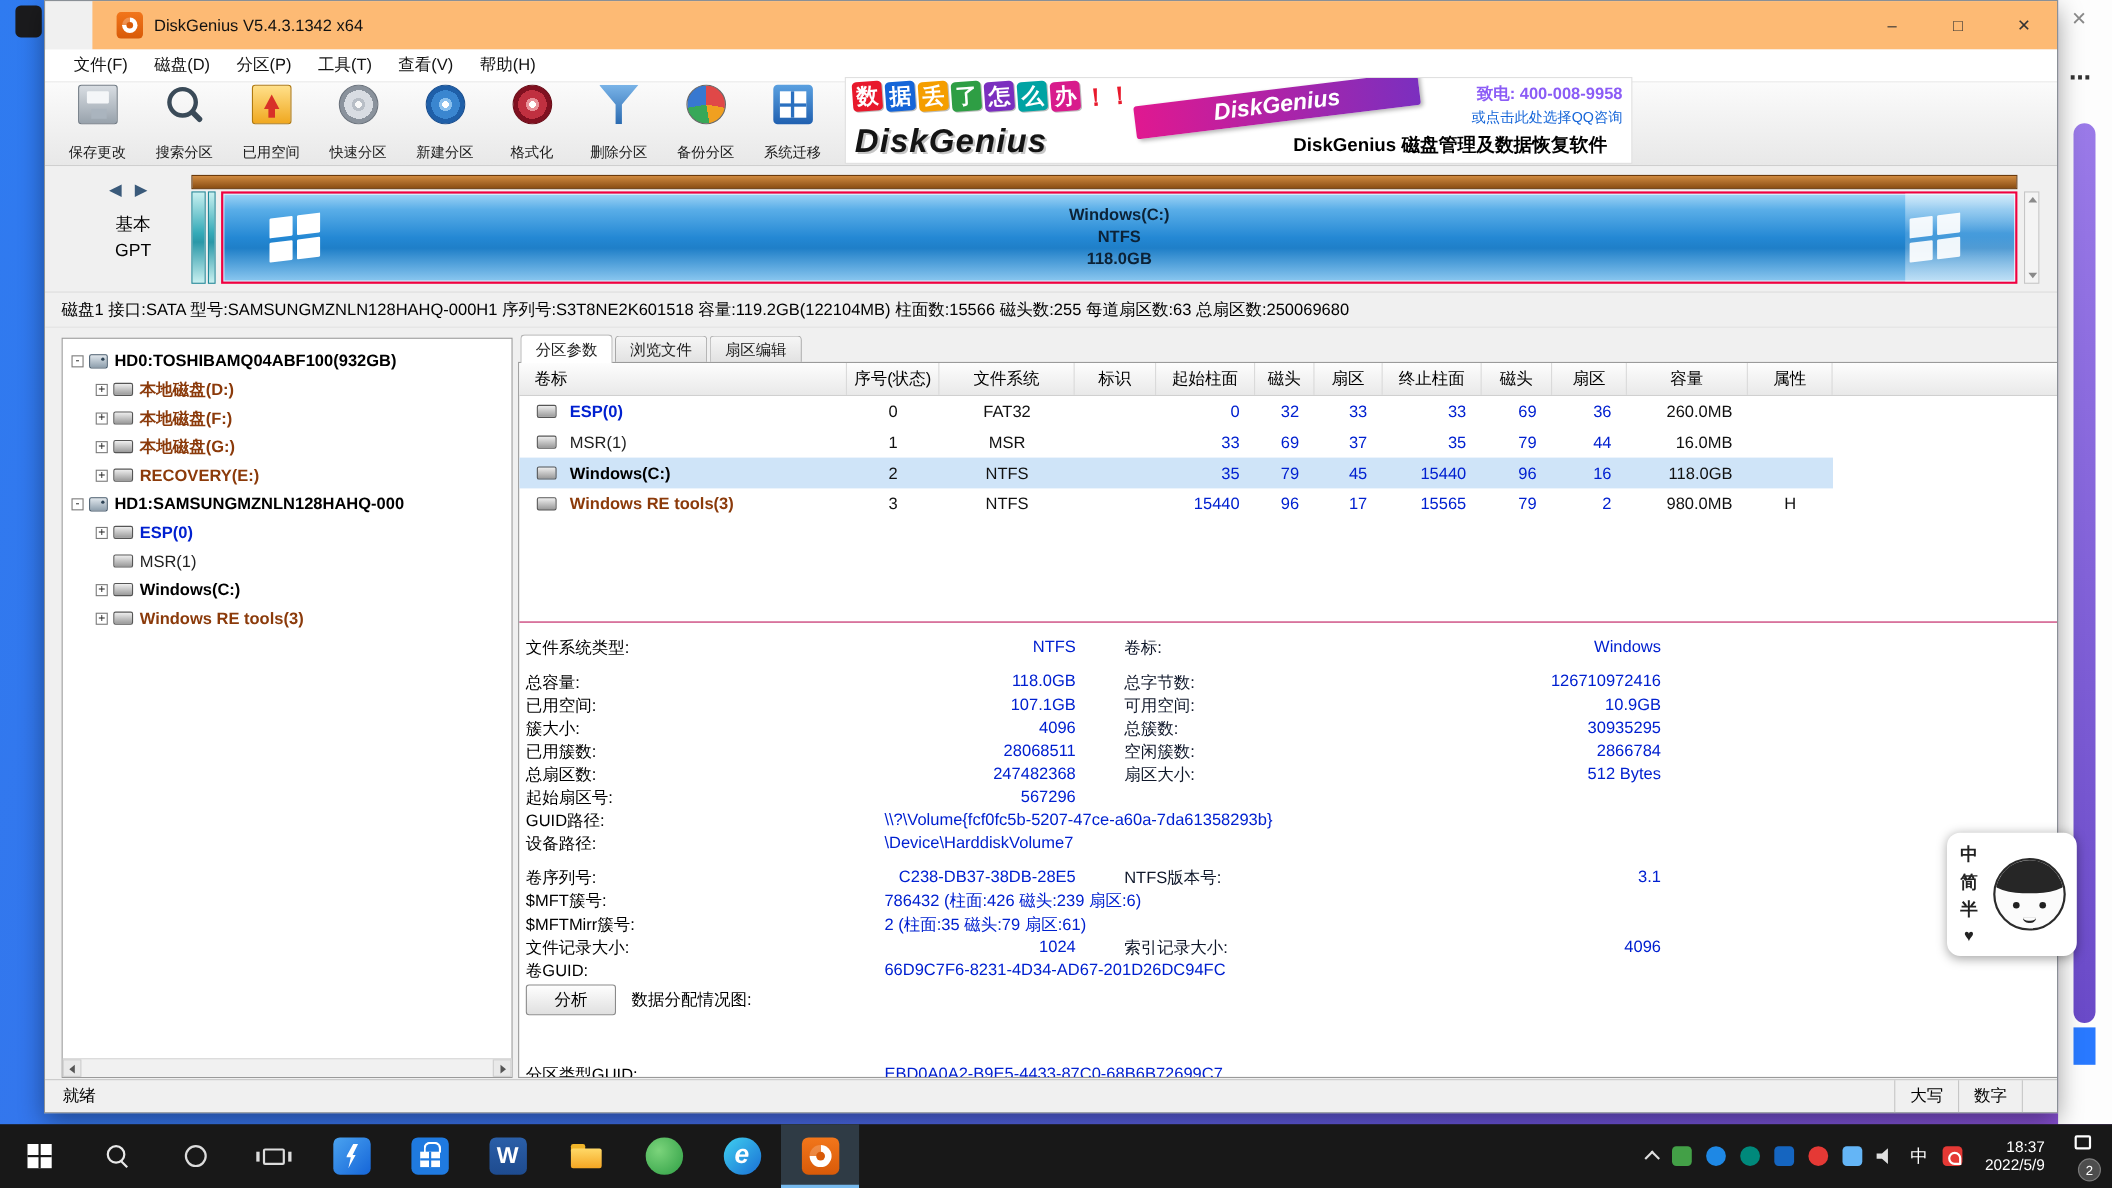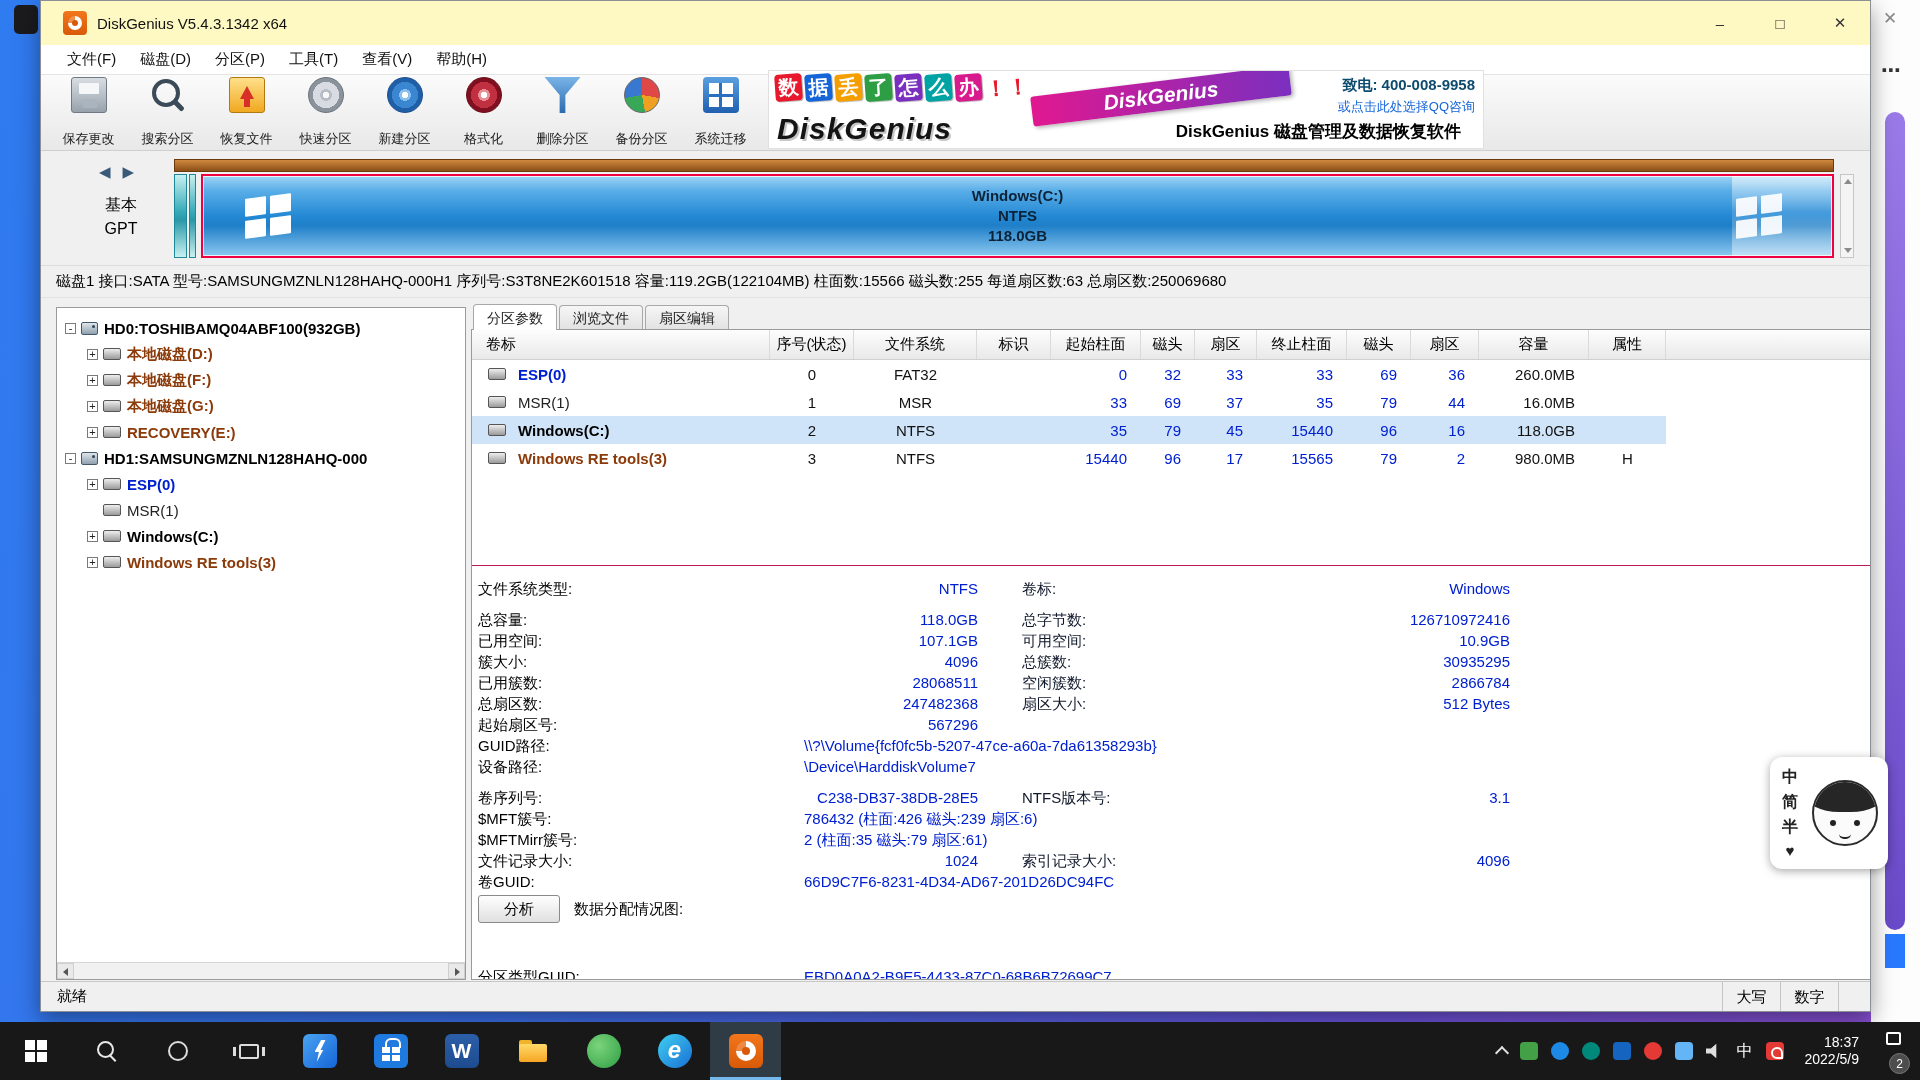--- a/index.html
+++ b/index.html
@@ -14,21 +14,21 @@
   .rs-close{ position:absolute; left:12px; top:8px; color:#8a8a8a; font-size:17px; }
   .rs-more{ position:absolute; left:10px; top:58px; color:#333; font-size:20px; font-weight:bold; }
   .rs-band{ position:absolute; left:14px; top:112px; width:20px; height:818px; border-radius:10px;
     background:linear-gradient(180deg,#9a7ae8,#6a4ac8); }
   .rs-blue{ position:absolute; left:14px; top:934px; width:20px; height:34px; background:#2979ff; }
 
   
   .app{ position:absolute; left:40px; top:0; width:1831px; height:1012px; background:#f0f0f0;
     border:1px solid #8a9096; box-shadow:0 8px 22px rgba(0,0,0,.4); display:flex; flex-direction:column; }
 
-  .titlebar{ height:44px; background:#fef9c3; display:flex; align-items:center; flex:none; }
+  .titlebar{ height:44px; background:#fdba74; display:flex; align-items:center; flex:none;margin-left:43px; }
   .app-logo{ width:24px; height:24px; margin-left:22px; border-radius:4px; position:relative;
     background:linear-gradient(180deg,#f2761b,#d85a08); flex:none; }
   .app-logo::before{ content:""; position:absolute; left:50%; top:50%; width:6px; height:6px; margin:-3px; background:#d85a08; border-radius:50%; z-index:1; }
   .app-logo::after{ content:""; position:absolute; inset:5px; border-radius:50%;
     background:conic-gradient(#fff 0 270deg, rgba(255,255,255,.25) 270deg 360deg); }
   .title-text{ margin-left:10px; font-size:15px; color:#111; }
   .win-controls{ margin-left:auto; display:flex; height:100%; }
   .wc{ width:60px; height:100%; display:flex; align-items:center; justify-content:center; font-size:15px; color:#333; }
 
   .menubar{ height:30px; background:#fff; border-bottom:1px solid #e4e4e4; display:flex; align-items:center; padding-left:14px; flex:none; }
@@ -72,21 +72,21 @@
   .hl-char:nth-child(5){ background:#7b2fbf; } .hl-char:nth-child(6){ background:#00a3a3; }
   .hl-char:nth-child(7){ background:#d81b8c; }
   .hl-char:nth-child(8){ background:none; color:#e8192c; width:auto; box-shadow:none; font-size:22px; }
   .graffiti{ position:absolute; left:8px; bottom:2px; font-size:30px; font-weight:bold; font-style:italic;
     color:#141414; text-shadow:2px 2px 0 #c6c6c6; letter-spacing:1px; }
   .ribbon{ position:absolute; left:262px; top:10px; width:260px; height:30px; transform:rotate(-7deg);
     background:linear-gradient(90deg,#e01890,#7b2fbf); color:#fff; font-style:italic; font-weight:bold;
     font-size:21px; display:flex; align-items:center; justify-content:center; border-radius:3px;
     box-shadow:2px 2px 4px rgba(0,0,0,.3); }
   .b-right{ position:absolute; right:8px; top:5px; text-align:right; }
-  .b-phone{ color:#0c4a6e; font-weight:bold; font-size:15px; }
+  .b-phone{ color:#8b5cf6; font-weight:bold; font-size:15px; }
   .b-qq{ color:#1565d8; font-size:13px; margin-top:3px; }
   .b-sub{ position:absolute; right:22px; bottom:5px; font-weight:bold; font-size:17px; color:#000; }
 
   
   .part-panel{ height:115px; background:#f0f0f0; position:relative; border-bottom:1px solid #dcdcdc; flex:none; }
   .nav{ position:absolute; left:58px; top:12px; font-size:15px; color:#3a5a7a; display:flex; gap:12px; }
   .dtype{ position:absolute; left:38px; top:42px; width:84px; text-align:center; font-size:16px; line-height:24px; color:#000; }
   .cap-strip{ position:absolute; left:133px; top:8px; width:1660px; height:13px;
     background:linear-gradient(#d08a40,#8a4e14); border:1px solid #6b3a0c; }
   .slivers{ position:absolute; left:133px; top:23px; height:84px; display:flex; gap:2px; }
@@ -279,21 +279,21 @@
       <div class="tool-btn">
         <div class="tool-icon icon-save"></div>
         <div class="tool-label">保存更改</div>
       </div>
       <div class="tool-btn">
         <div class="tool-icon icon-searchp"></div>
         <div class="tool-label">搜索分区</div>
       </div>
       <div class="tool-btn">
         <div class="tool-icon icon-recover"></div>
-        <div class="tool-label">恢复文件</div>
+        <div class="tool-label">已用空间</div>
       </div>
       <div class="tool-btn">
         <div class="tool-icon icon-quick"></div>
         <div class="tool-label">快速分区</div>
       </div>
       <div class="tool-btn">
         <div class="tool-icon icon-newp"></div>
         <div class="tool-label">新建分区</div>
       </div>
       <div class="tool-btn">

